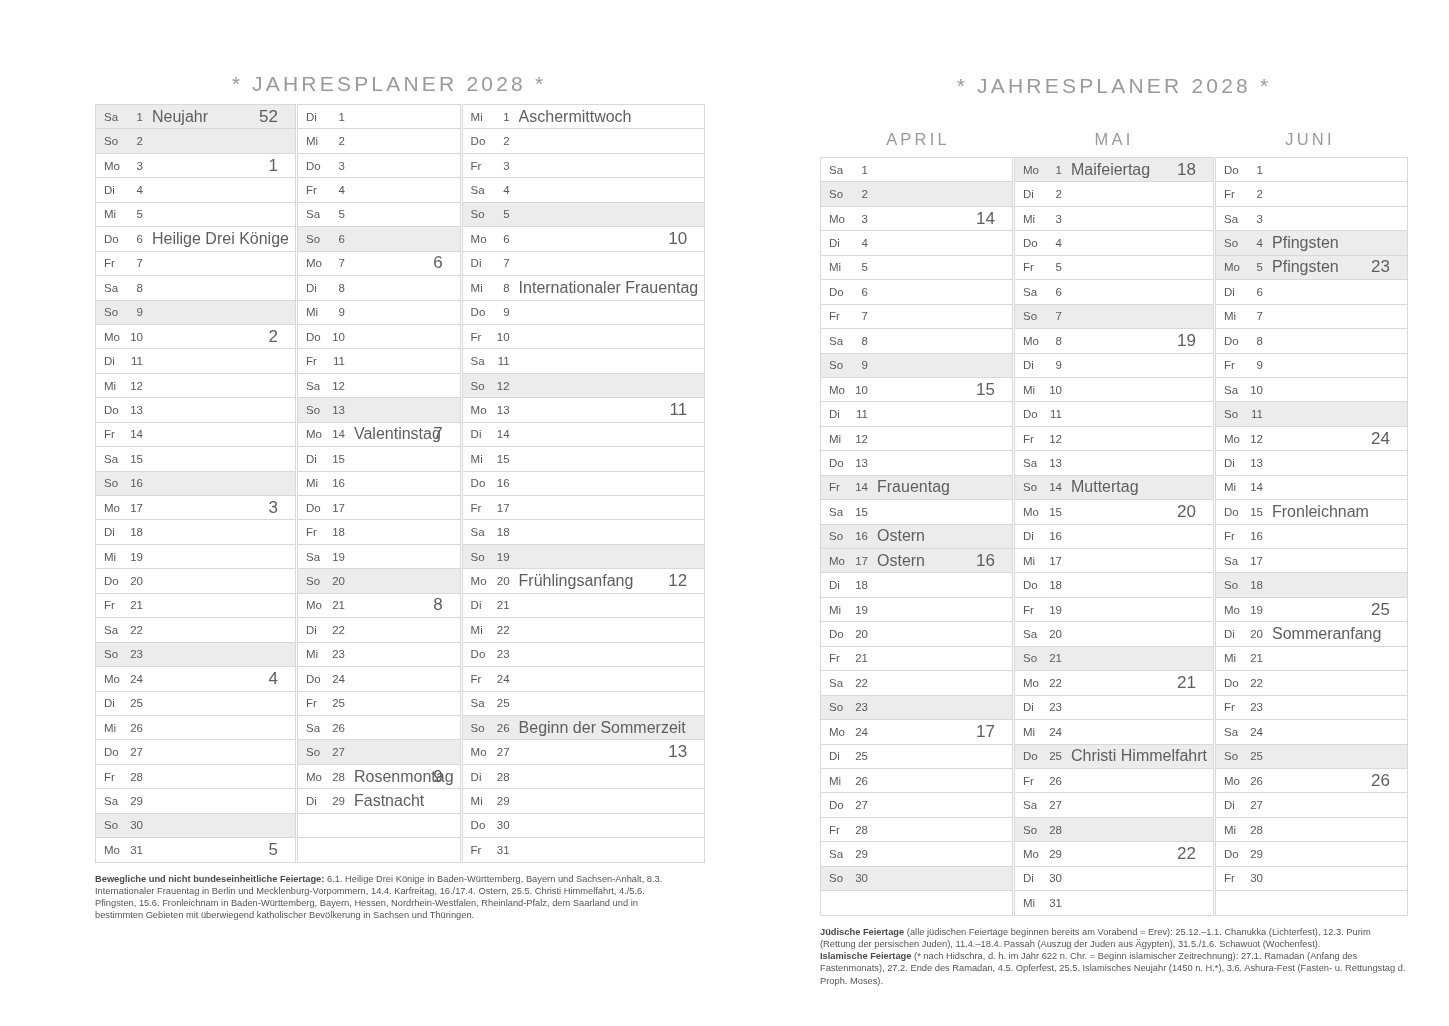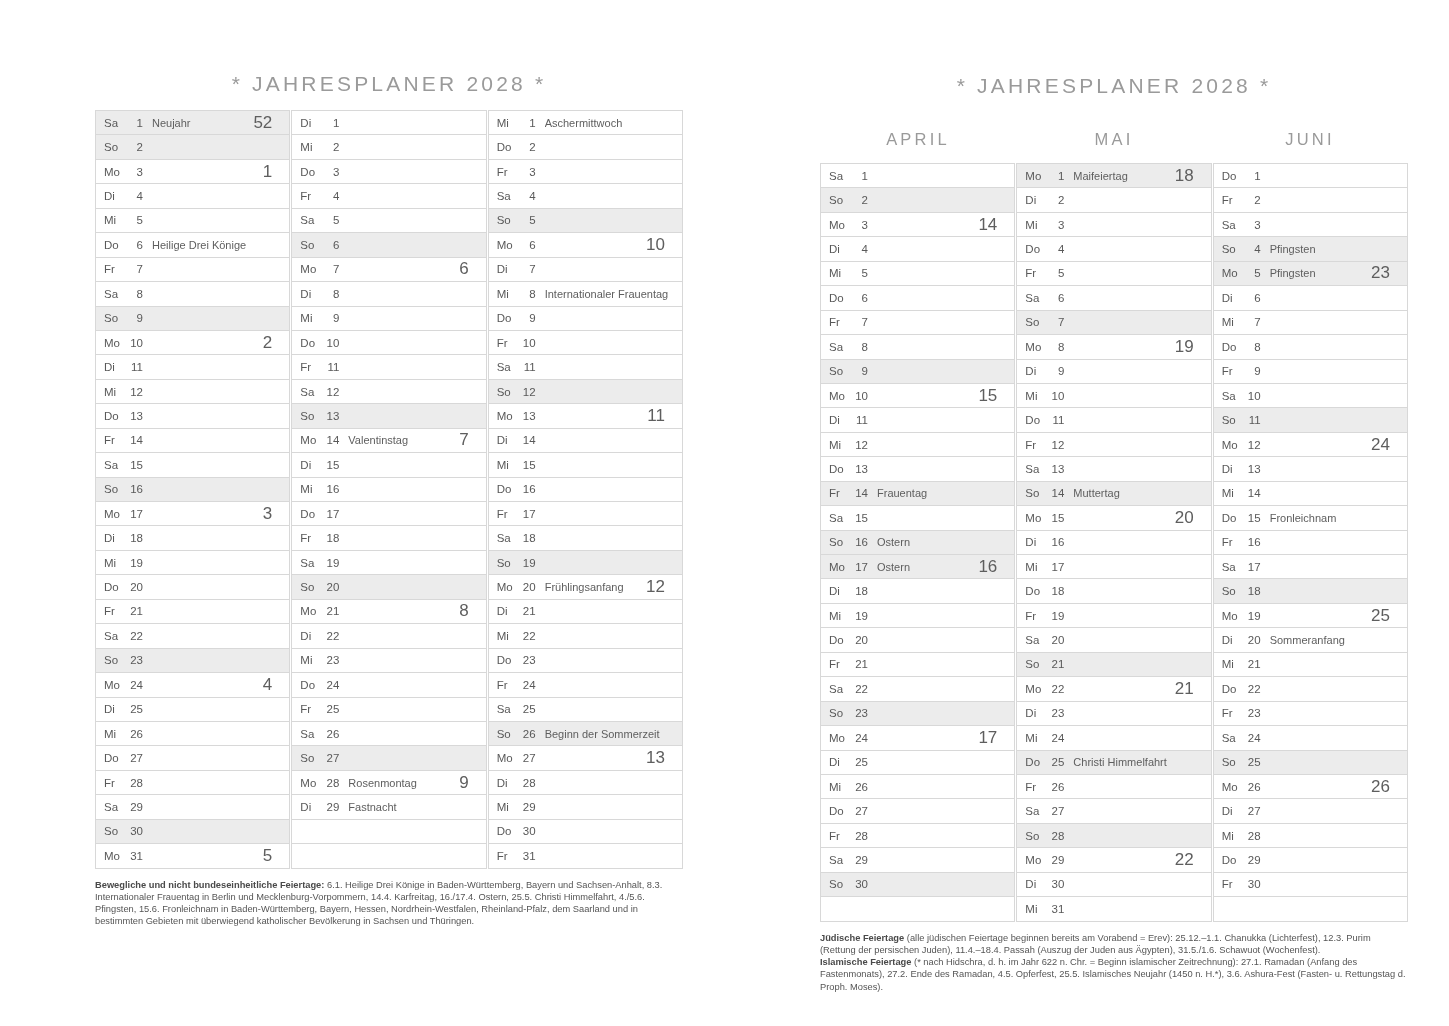--- a/index.html
+++ b/index.html
@@ -42,21 +42,21 @@
   .month-headers .mh {
     flex: 1;
     text-align: center;
     font-size: 16.5px;
     letter-spacing: 3.2px;
     color: #9a9a9a;
   }
 
   .cols {
     display: flex;
-    margin-top: 14px;
+    margin-top: 8px;
     gap: 1px;
   }
   .col {
     flex: 1;
     border: 1px solid #d8d8d8;
     border-bottom: none;
   }
   .row {
     height: 24.45px;
     border-bottom: 1px solid #d8d8d8;
@@ -76,21 +76,21 @@
     color: #595959;
   }
   .dnum {
     display: inline-block;
     width: 20px;
     text-align: right;
     margin-right: 9px;
   }
   .ev {
     color: #5e5e5e;
-    font-size: 11px;
+    font-size: 16px;
     white-space: nowrap;
     overflow: hidden;
   }
   .wk {
     position: absolute;
     right: 17px;
     color: #5e5e5e;
     font-size: 17px;
   }
 

